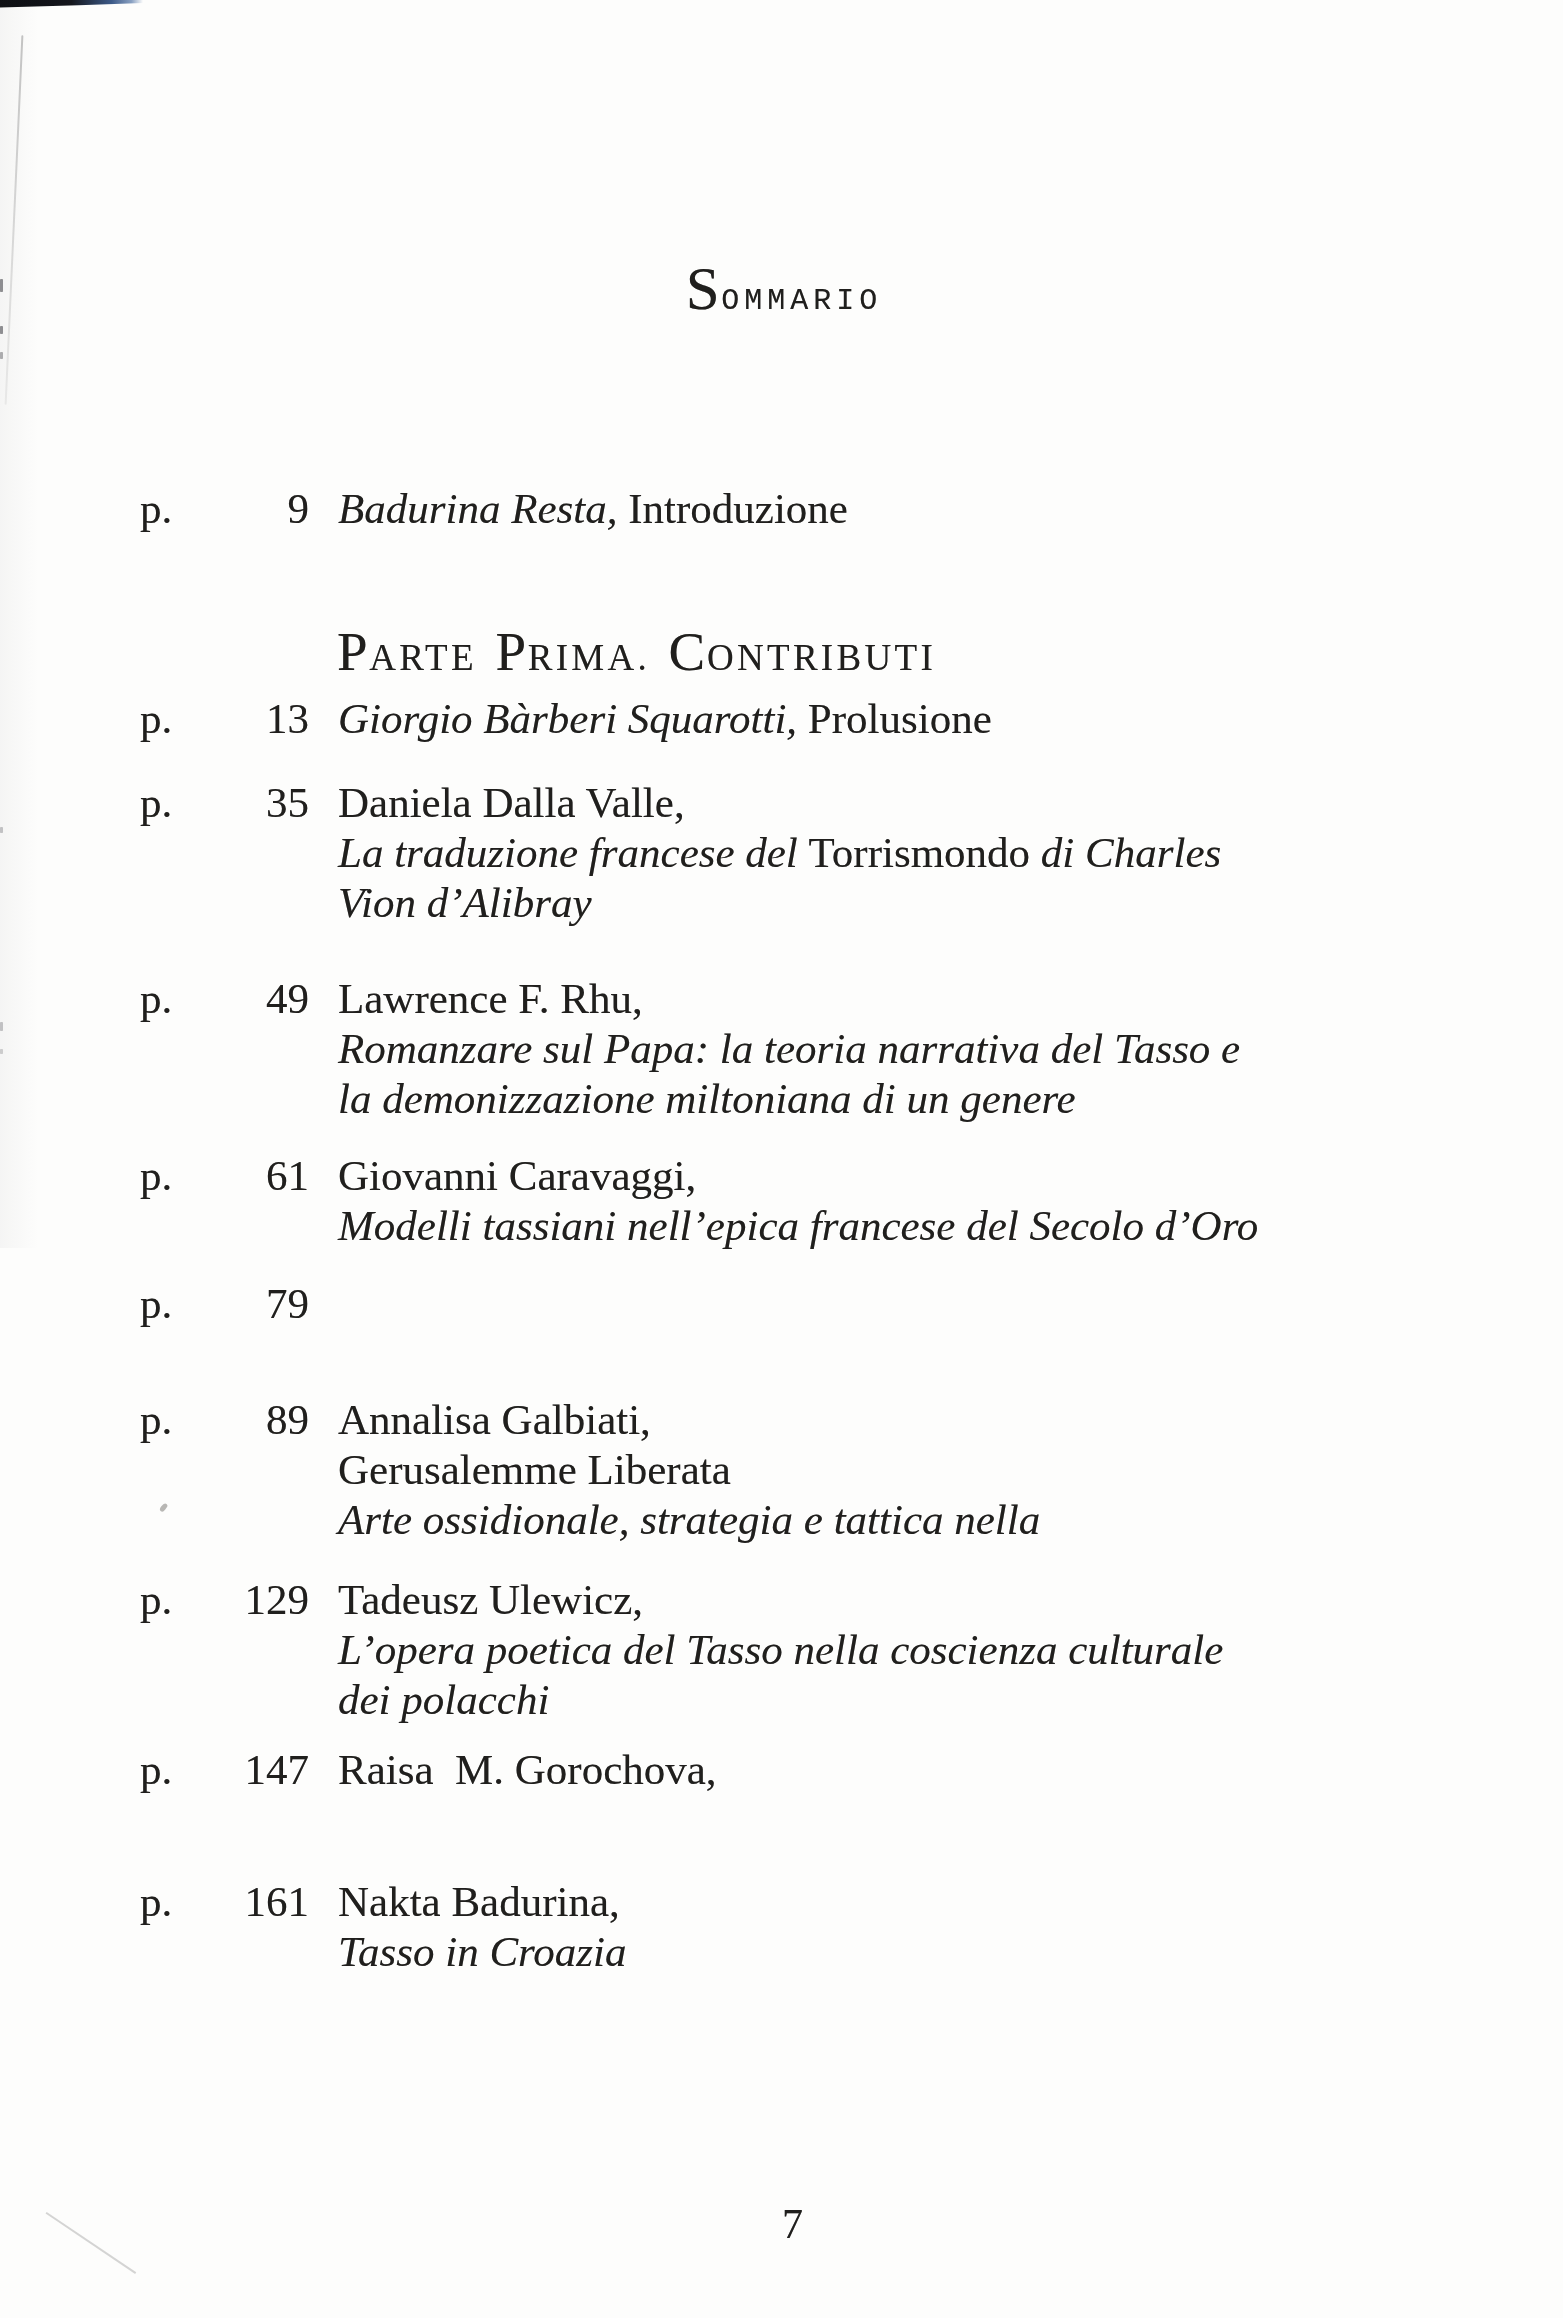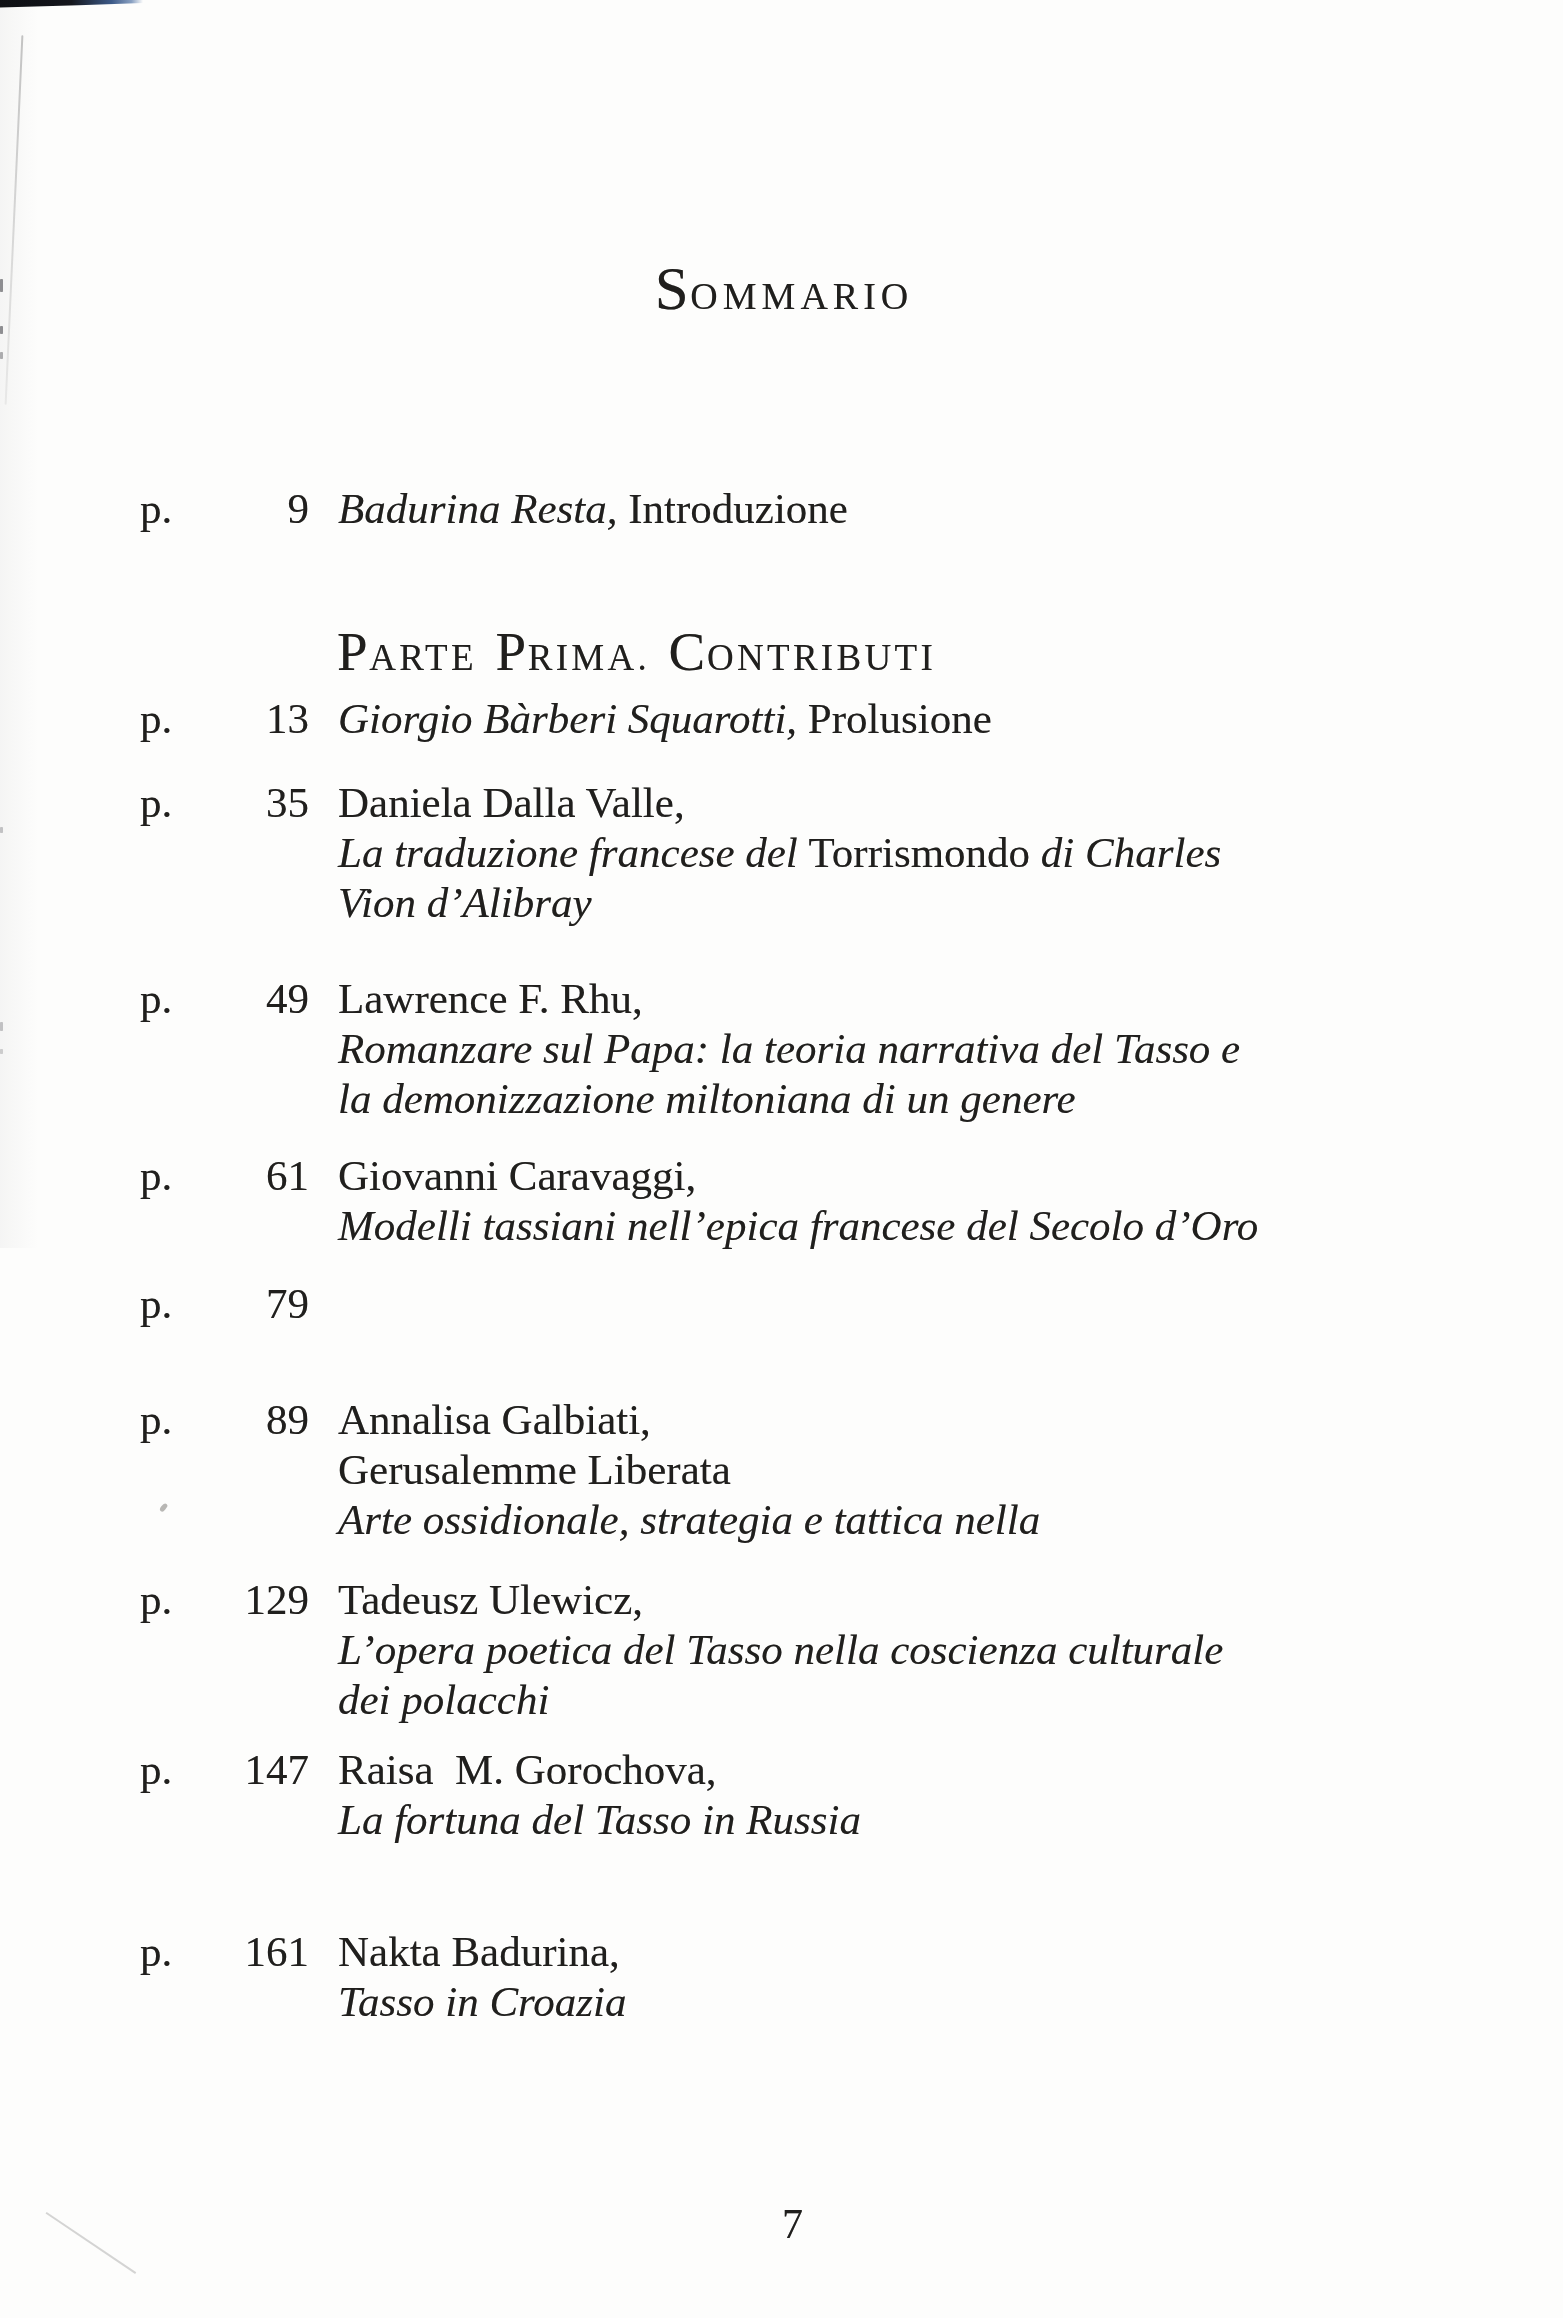--- a/index.html
+++ b/index.html
@@ -38,21 +38,21 @@
   .ink-speck{
     position:absolute;left:161px;top:1503px;width:5px;height:9.2px;
     background:rgba(70,68,64,0.38);border-radius:60% 40% 50% 50%;transform:rotate(38deg);
   }
   
   .title-band{
     position:absolute;top:255px;left:0;width:1568px;
     text-align:center;line-height:67px;white-space:pre;
   }
   .title-band .seg-initial{font-size:61px;letter-spacing:1.7px;}
-  .title-band .seg-caps{font-size:38px;letter-spacing:5px;}
+  .title-band .seg-caps{font-size:30px;letter-spacing:5px;font-family:Liberation Mono, monospace;}
   
   .section-heading{
     position:absolute;top:623px;left:337px;
     line-height:58px;white-space:pre;
   }
   .section-heading .seg-initial{font-size:55px;letter-spacing:1.7px;}
   .section-heading .seg-caps{font-size:37px;letter-spacing:3.3px;}
   .seg-space{font-size:37px;white-space:pre;}
   
   .toc{
@@ -171,21 +171,20 @@
           <div class="entry-line"><span class="s-r">Tadeusz Ulewicz,</span></div>
           <div class="entry-line"><span class="s-i">L’opera poetica del Tasso nella coscienza culturale</span></div>
           <div class="entry-line"><span class="s-i">dei polacchi</span></div>
         </div>
       </div>
       <div class="toc-entry">
         <div class="entry-page-label">p.</div>
         <div class="entry-page-number">147</div>
         <div class="entry-text">
           <div class="entry-line"><span class="s-r">Raisa  M. Gorochova,</span></div>
-          <div class="entry-line"><span class="s-i">La fortuna del Tasso in Russia</span></div>
         </div>
       </div>
       <div class="toc-entry">
         <div class="entry-page-label">p.</div>
         <div class="entry-page-number">161</div>
         <div class="entry-text">
           <div class="entry-line"><span class="s-r">Nakta Badurina,</span></div>
           <div class="entry-line"><span class="s-i">Tasso in Croazia</span></div>
         </div>
       </div>

